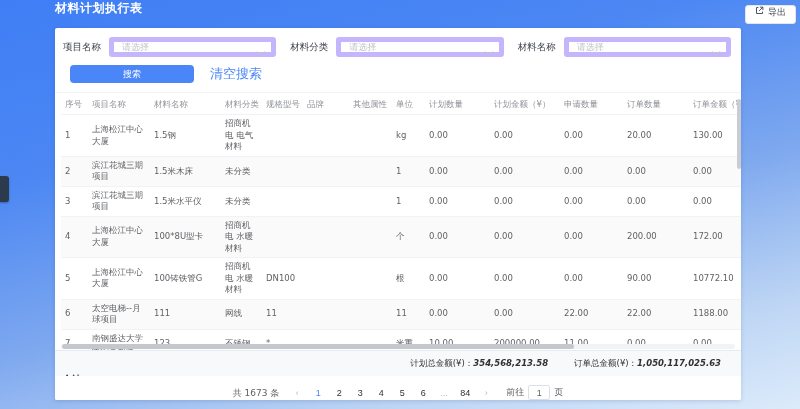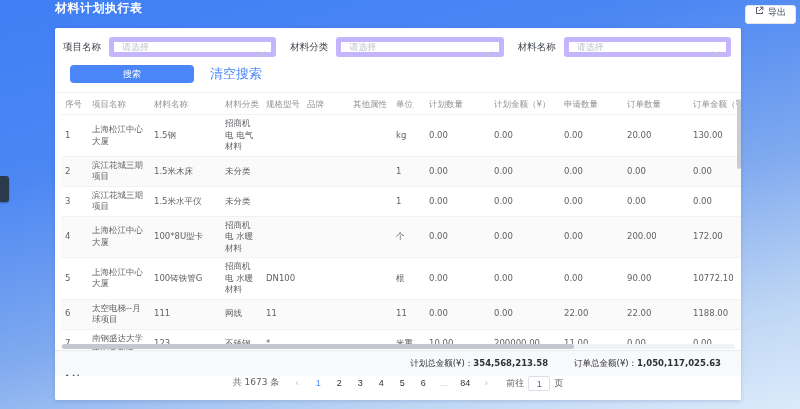--- a/index.html
+++ b/index.html
@@ -55,24 +55,24 @@
   .hscroll-track { position:absolute; left:6px; right:6px; bottom:1px; height:5px; background:#f2f3f5; border-radius:3px; }
   .hscroll-thumb { position:absolute; left:1px; top:0; height:5px; width:76%;
     background:#c4c8ce; border-radius:3px; cursor:pointer; }
 
   
   .summary { height:26px; background:#f8f9fb; border-top:1px solid #e8ebf0;
     display:flex; align-items:center; padding:0 20px 0 8px; flex:none; }
   .summary-label { font-size:9px; color:#303133; font-weight:bold;margin-top:32px; }
   .summary-totals { margin-left:auto; display:flex; gap:26px; }
   .total-item { font-size:8.5px; color:#303133; white-space:nowrap; }
-  .total-item b { font-weight:bold; }
-
-  
-  .pagination { height:24px; display:flex; align-items:flex-start; justify-content:center;
+  .total-item b { font-weight:bold;font-style:italic; }
+
+  
+  .pagination { height:24px; display:flex; align-items:flex-end; justify-content:center;
     gap:7px; font-size:9px; color:#606266; flex:none; background:#fff; }
   .pg-total { margin-right:4px; }
   .pg-btn { min-width:14px; height:14px; line-height:14px; text-align:center; color:#303133;
     cursor:pointer; background:none; border:none; font-size:9px; padding:0 2px; }
   .pg-btn.arrow,.pg-btn.more { color:#b4b8bf; }
   .pg-btn.active { color:#4a86f7; }
   .pg-goto { display:flex; align-items:center; gap:4px; margin-left:6px; }
   .pg-input { width:22px; height:15px; border:1px solid #dcdfe6; border-radius:2px;
     font-size:9px; text-align:center; color:#606266; }
 </style>

